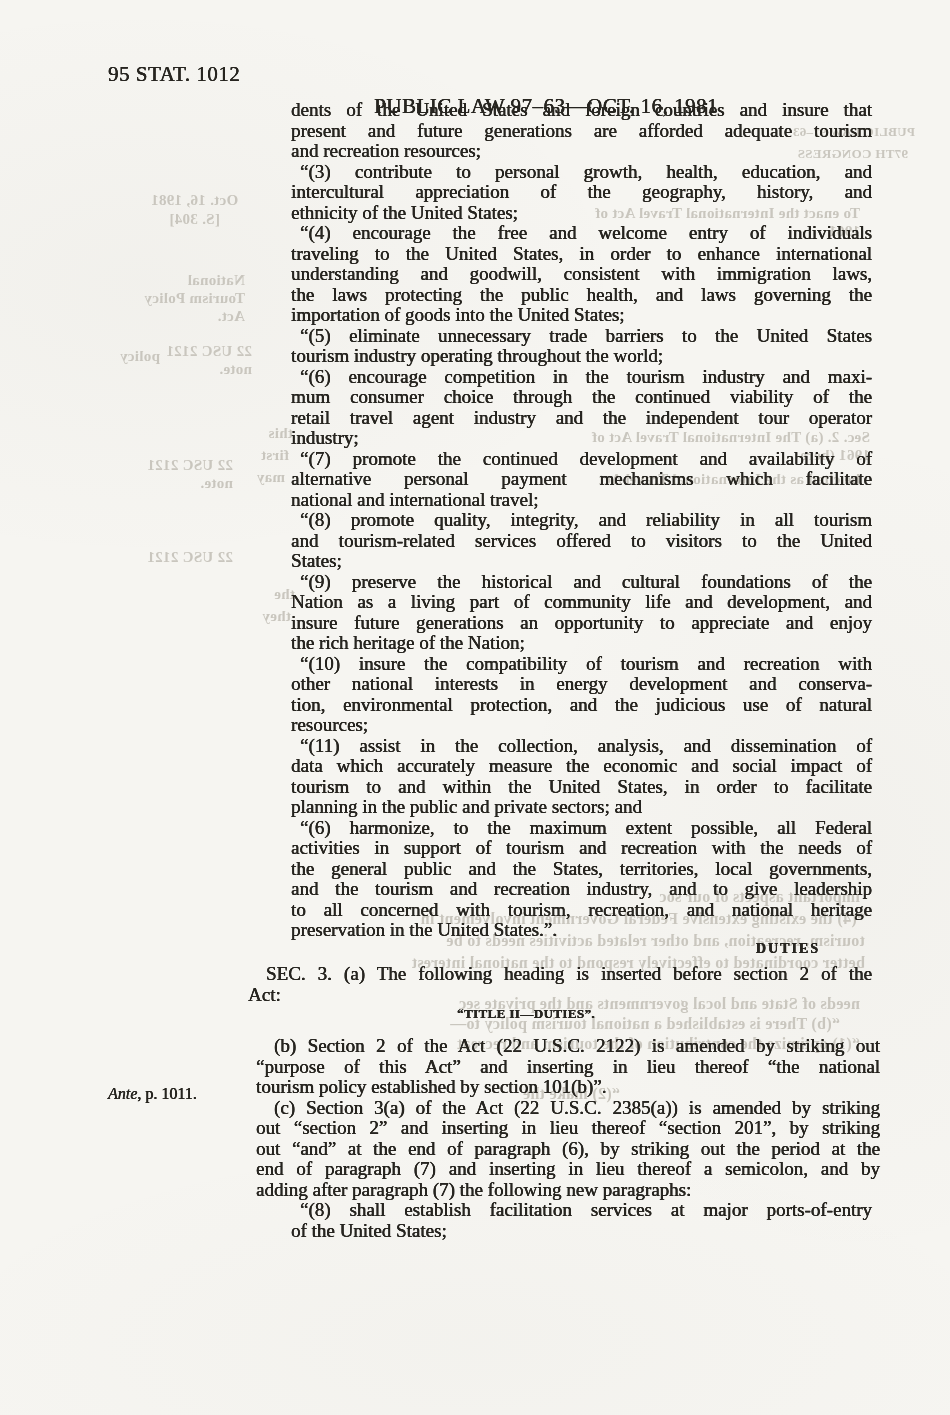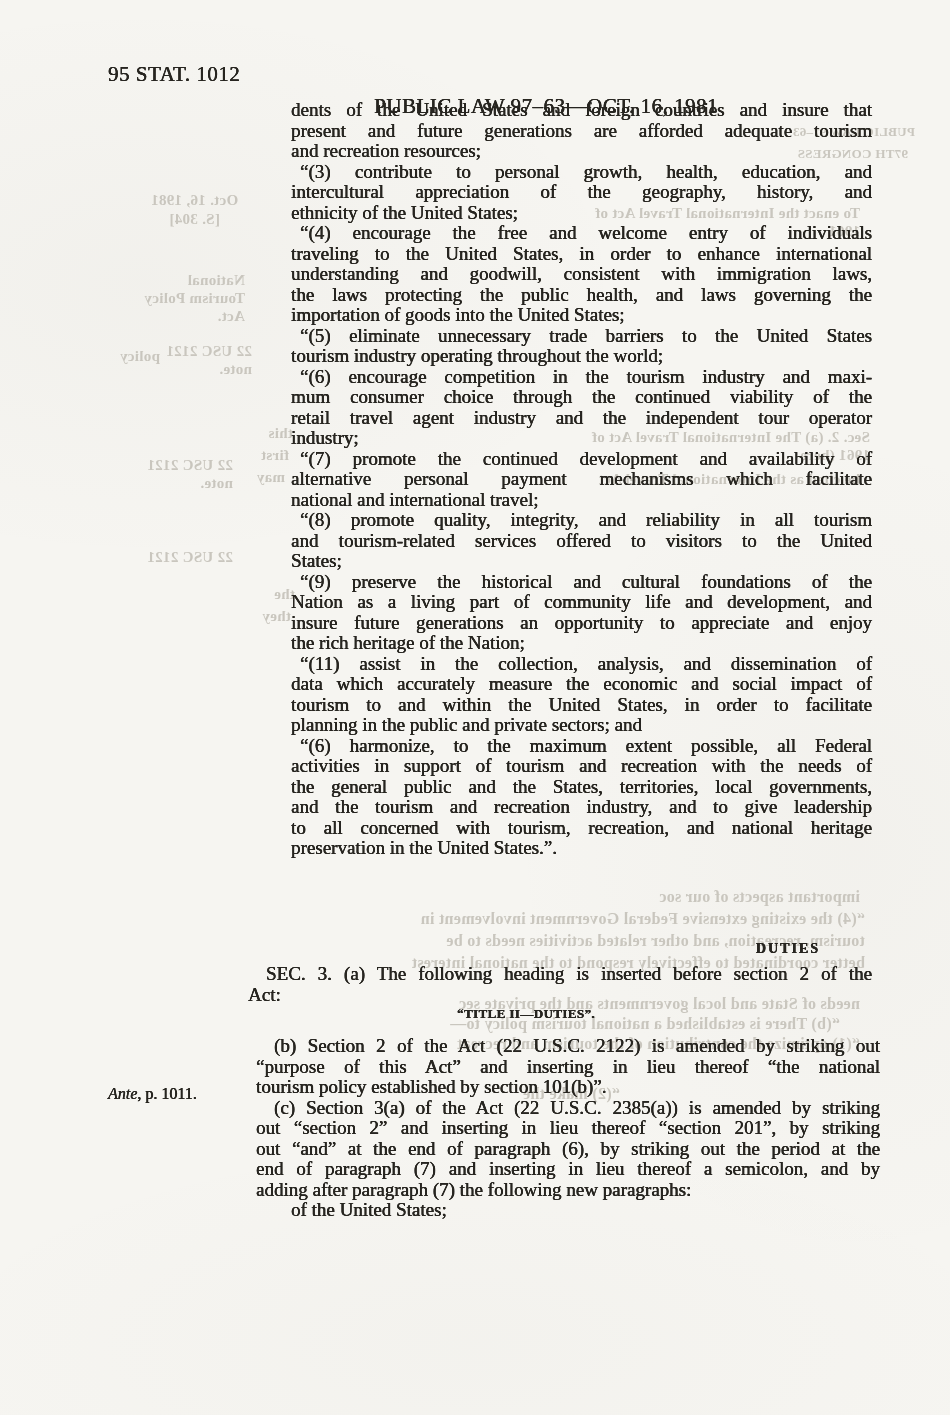--- a/index.html
+++ b/index.html
@@ -165,20 +165,26 @@
         <div class="line">and tourism-related services offered to visitors to the United</div>
         <div class="line last">States;</div>
       </div>
       <div class="para">
         <div class="line" style="padding-left: 9px;">“(9) preserve the historical and cultural foundations of the</div>
         <div class="line">Nation as a living part of community life and development, and</div>
         <div class="line">insure future generations an opportunity to appreciate and enjoy</div>
         <div class="line last">the rich heritage of the Nation;</div>
       </div>
       <div class="para">
+        <div class="line" style="padding-left: 9px;">“(10) insure the compatibility of tourism and recreation with</div>
+        <div class="line">other national interests in energy development and conserva-</div>
+        <div class="line">tion, environmental protection, and the judicious use of natural</div>
+        <div class="line last">resources;</div>
+      </div>
+      <div class="para">
         <div class="line" style="padding-left: 9px;">“(11) assist in the collection, analysis, and dissemination of</div>
         <div class="line">data which accurately measure the economic and social impact of</div>
         <div class="line">tourism to and within the United States, in order to facilitate</div>
         <div class="line last">planning in the public and private sectors; and</div>
       </div>
       <div class="para">
         <div class="line" style="padding-left: 9px;">“(6) harmonize, to the maximum extent possible, all Federal</div>
         <div class="line">activities in support of tourism and recreation with the needs of</div>
         <div class="line">the general public and the States, territories, local governments,</div>
         <div class="line">and the tourism and recreation industry, and to give leadership</div>
@@ -208,20 +214,21 @@
         <div class="line" style="padding-left: 18px;">(c) Section 3(a) of the Act (22 U.S.C. 2385(a)) is amended by striking</div>
         <div class="line">out “section 2” and inserting in lieu thereof “section 201”, by striking</div>
         <div class="line">out “and” at the end of paragraph (6), by striking out the period at the</div>
         <div class="line">end of paragraph (7) and inserting in lieu thereof a semicolon, and by</div>
         <div class="line last">adding after paragraph (7) the following new paragraphs:</div>
       </div>
     </div>
 
   <div class="abs textgroup newpars-block ink">
       <div class="para">
+        <div class="line" style="padding-left: 9px;">“(8) shall establish facilitation services at major ports-of-entry</div>
         <div class="line last">of the United States;</div>
       </div>
     </div>
 
   <div class="abs margin-note ink">
     <span class="it">Ante</span><span>, p. 1011.</span>
   </div>
 
 </div>
 

